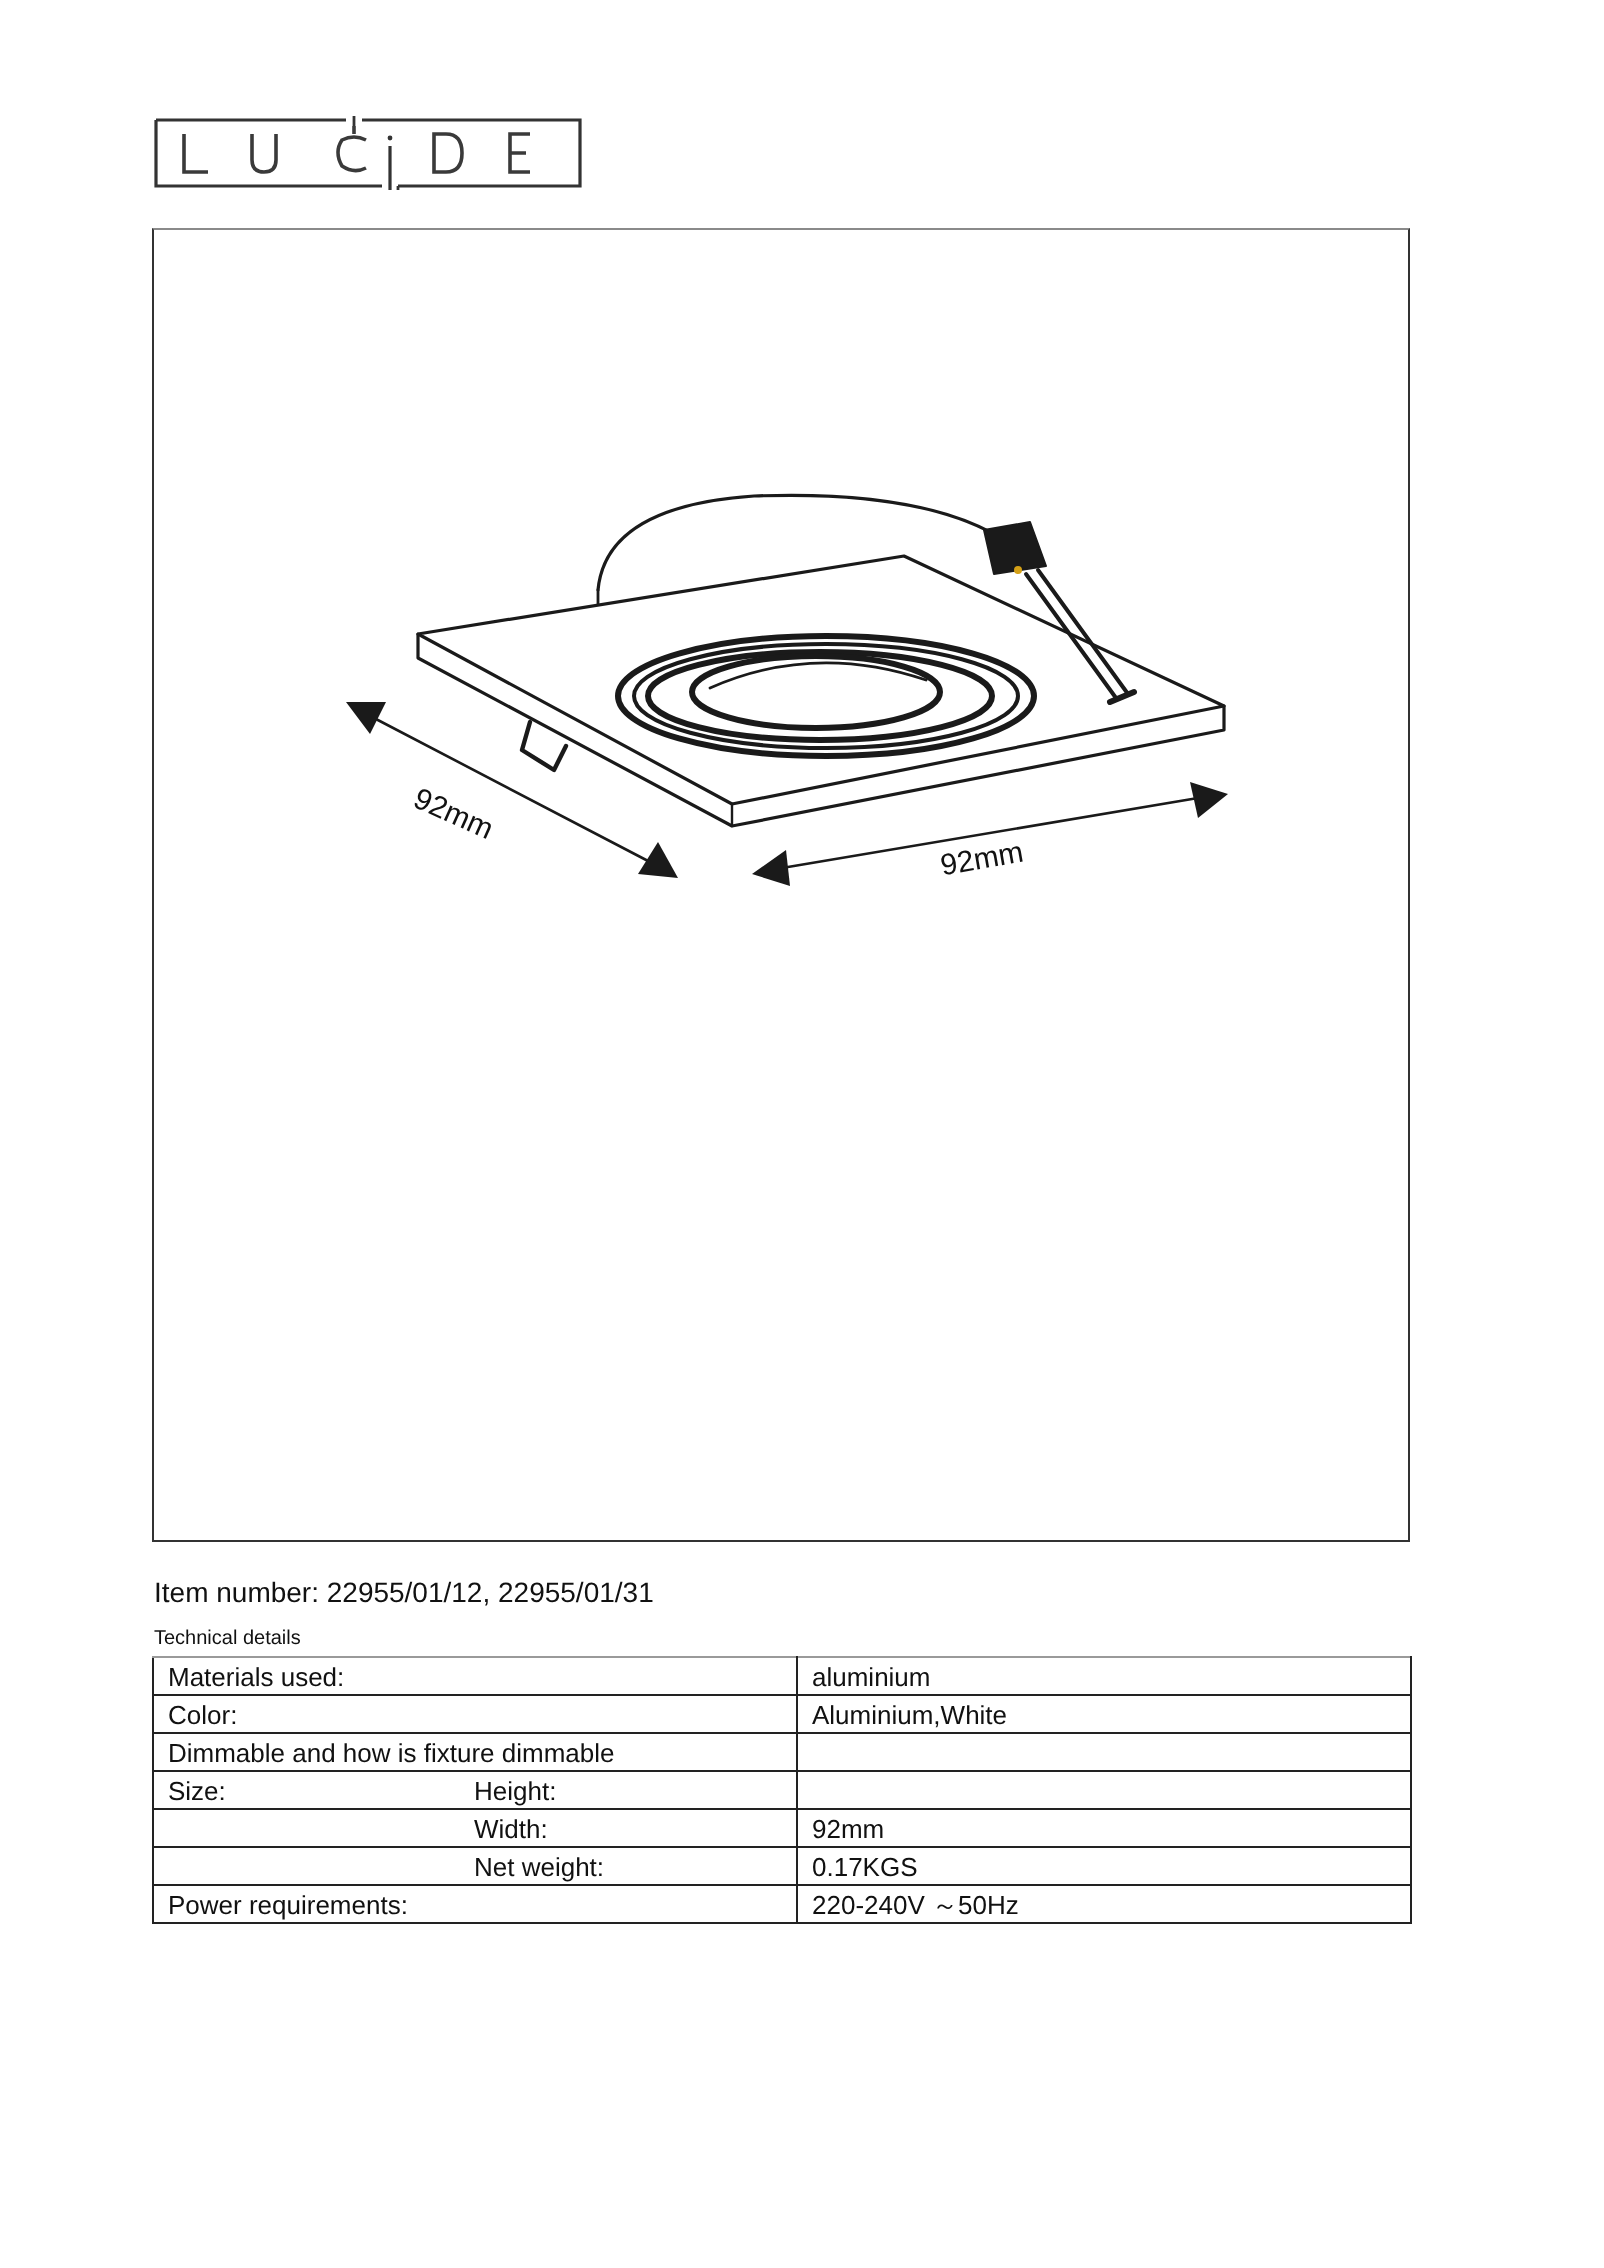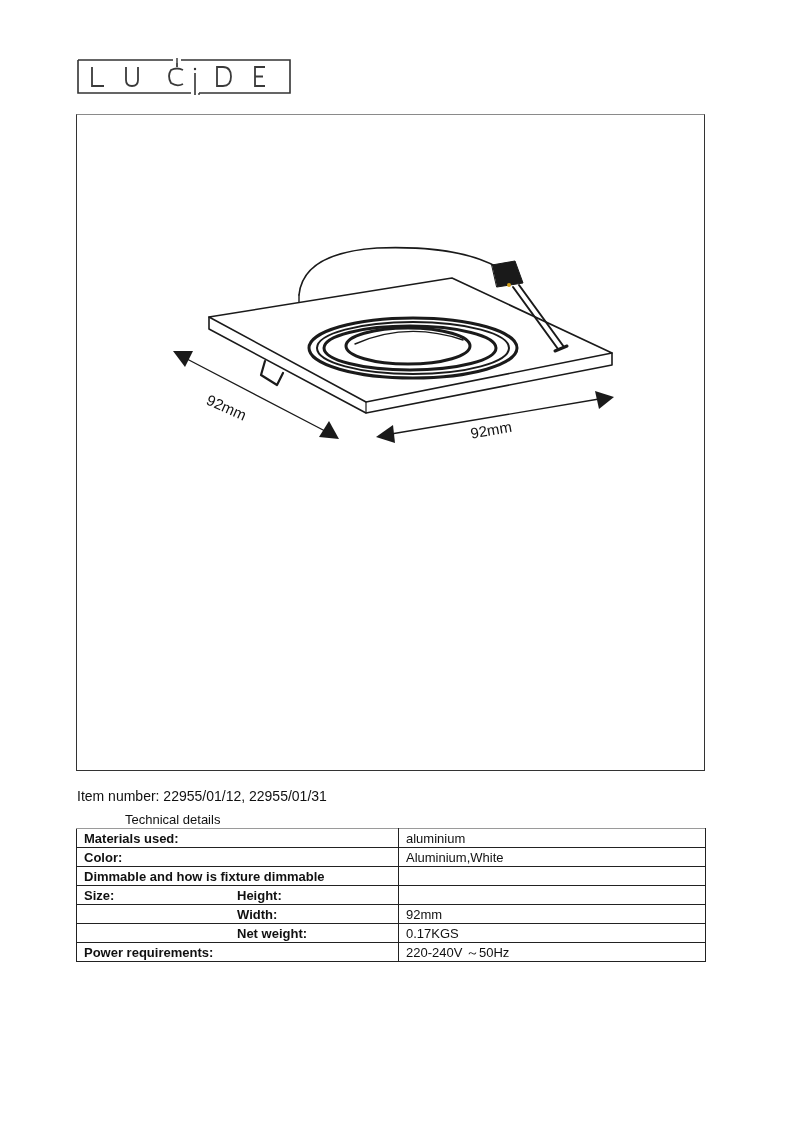--- a/index.html
+++ b/index.html
@@ -13,32 +13,32 @@
     .logo svg { display: block; }
     .drawing-box {
       position: absolute; left: 76px; top: 114px; width: 629px; height: 657px;
       border: 1px solid #333; border-top-color: #8a8a8a; box-sizing: border-box;
     }
     .drawing-box svg { position: absolute; left: 0; top: 0; }
     .item-number {
       position: absolute; left: 77px; top: 775px; font-size: 14px; line-height: 18px; margin-top: 12px;
     }
     .tech-title {
-      position: absolute; left: 77px; top: 812px; font-size: 13px; line-height: 16px; margin-left: 48px;
+      position: absolute; left: 77px; top: 812px; font-size: 10px; line-height: 16px;
     }
     table.specs {
       position: absolute; left: 76px; top: 828px; width: 630px;
       border-collapse: collapse; font-size: 13px; table-layout: fixed;
     }
     table.specs td {
       border: 1px solid #222; height: 18px; padding: 0 0 0 7px; line-height: 17px;
       white-space: nowrap; overflow: hidden; vertical-align: middle;
     }
     table.specs tr:first-child td { border-top-color: #9a9a9a; }
-    table.specs td.c1 { width: 314px; font-weight: bold; }
+    table.specs td.c1 { width: 314px; }
     table.specs td.c2 { width: auto; margin-left: 24px; }
     .lbl-main { display: inline-block; width: 153px; }
     .lbl-sub { display: inline-block; }
   </style>
 </head>
 <body>
 
 <div class="logo">
   <svg width="214" height="38" viewBox="0 0 214 38">
 

